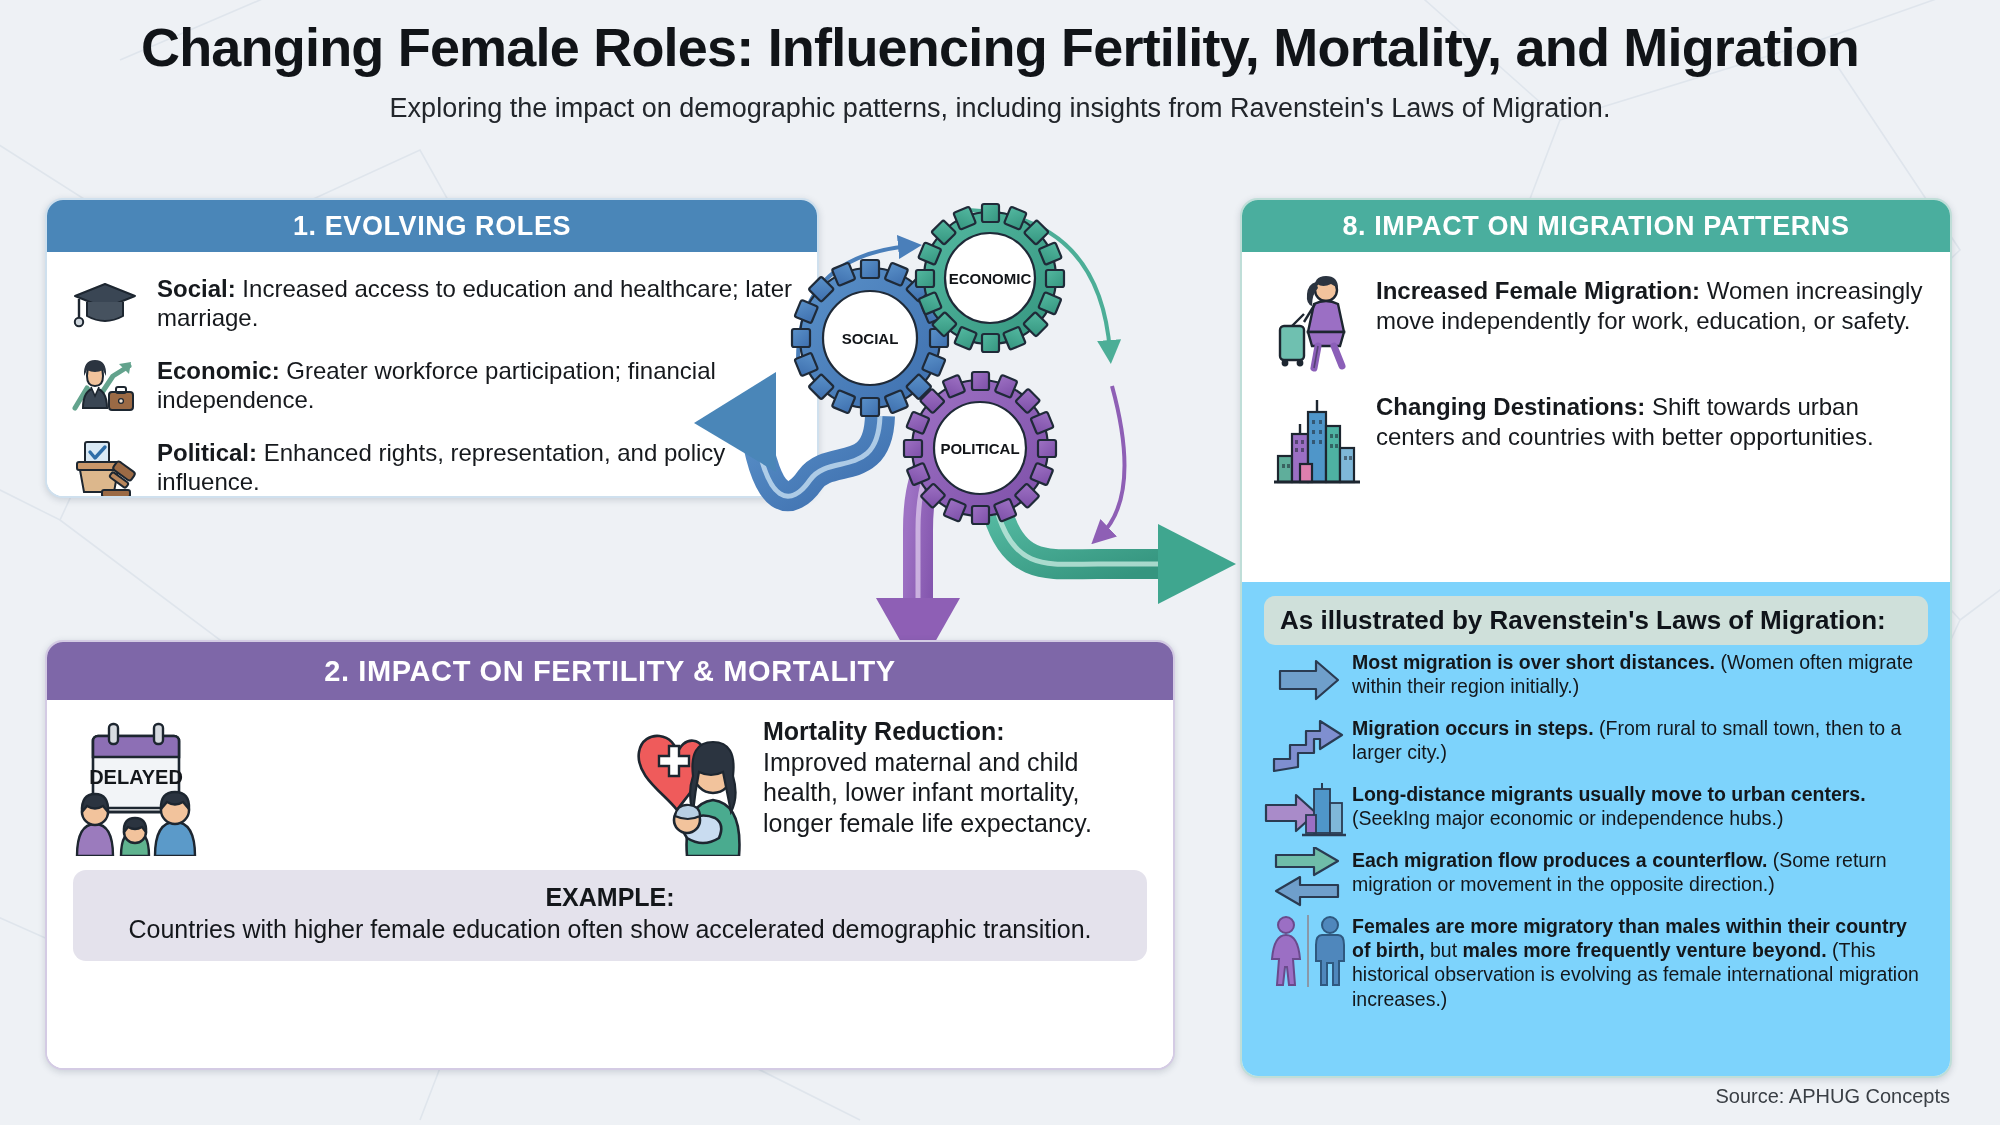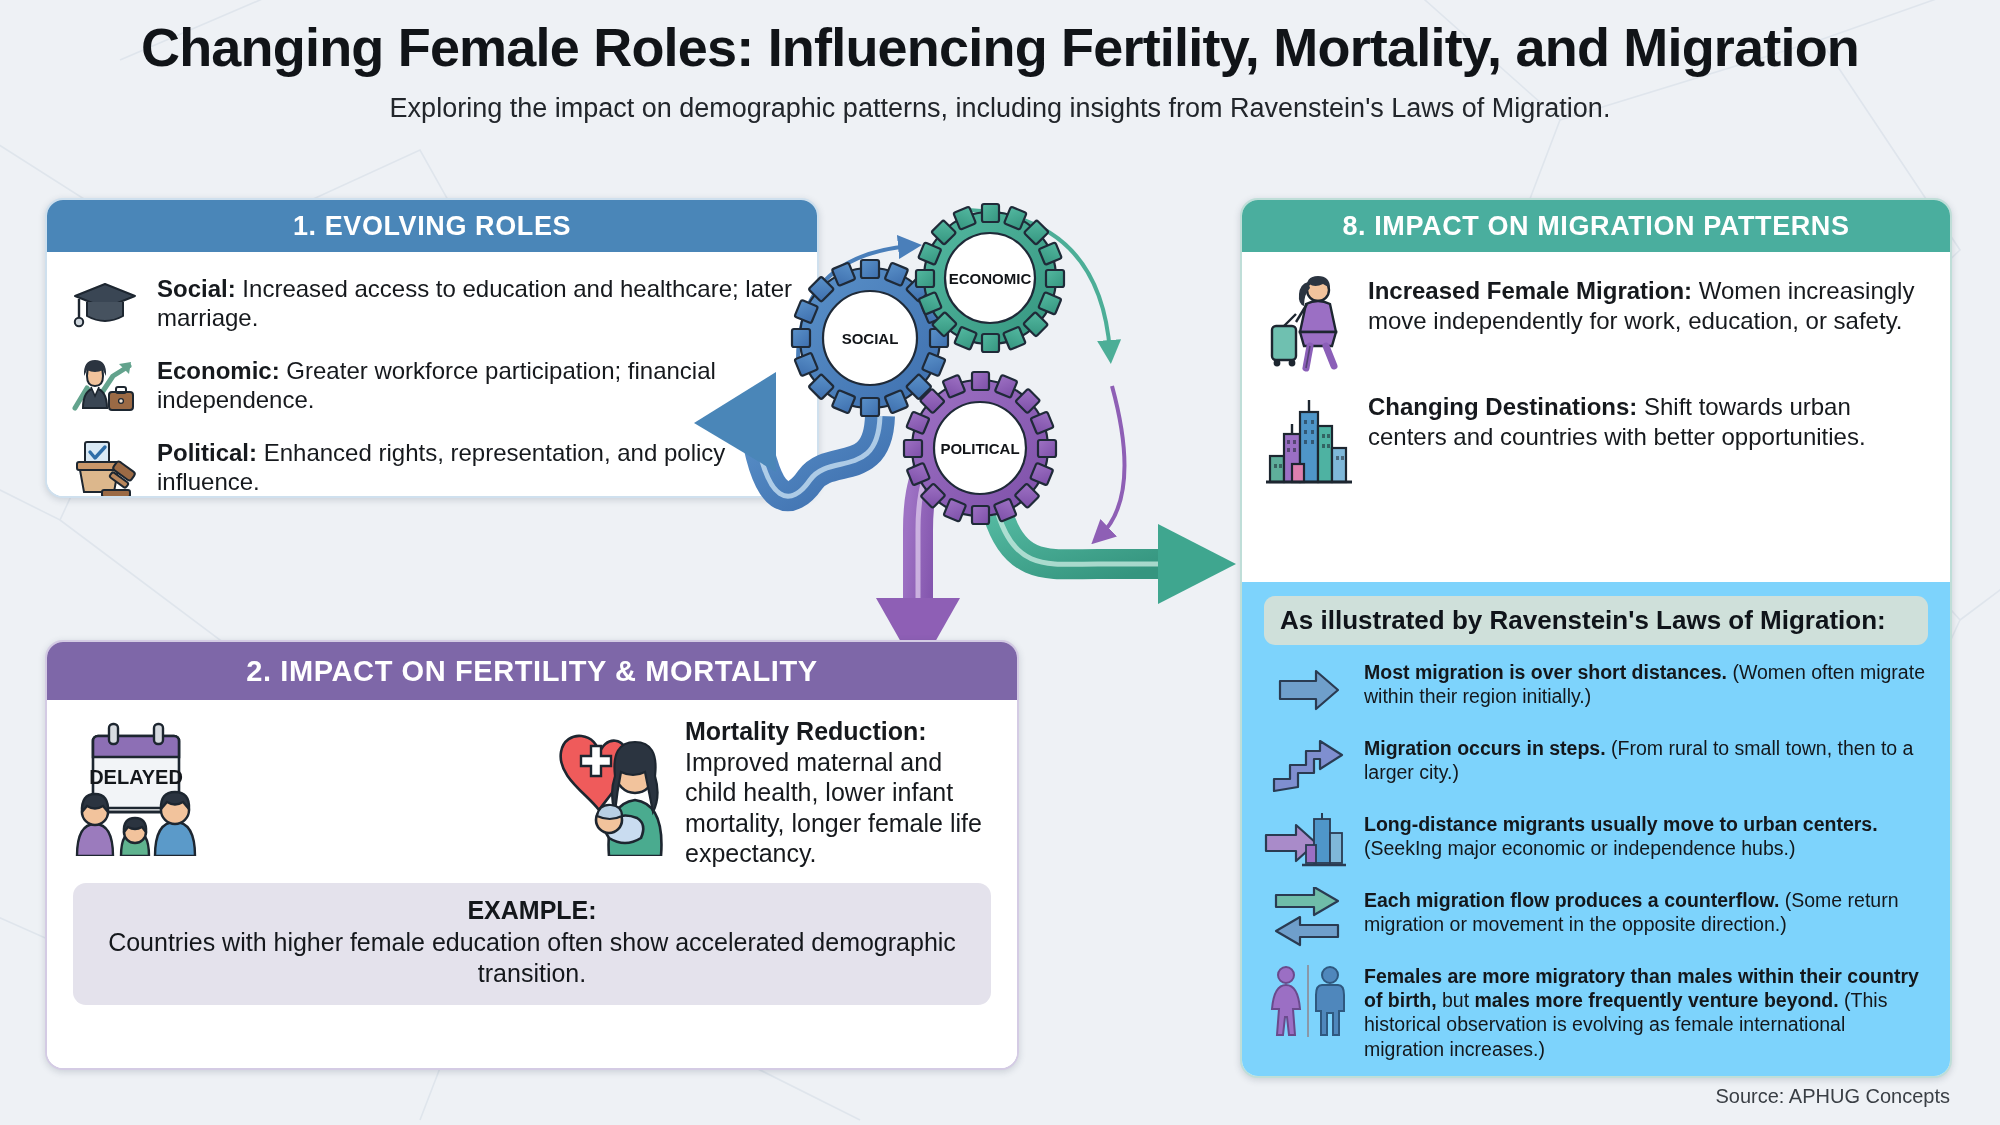--- a/index.html
+++ b/index.html
@@ -52,21 +52,21 @@
   }
   #panel-evolving-roles .panel-body { padding: 20px 22px 10px 22px; height: 246px; }
 
   .bullet-row { display: flex; align-items: flex-start; gap: 16px; margin-bottom: 18px; }
   .bullet-icon { flex: 0 0 auto; width: 72px; height: 64px; }
   .bullet-text { font-size: 24px; line-height: 1.22; color: #16191d; padding-top: 2px; }
   .bullet-text b { font-weight: bold; }
 
   
   #panel-fertility {
-    left: 45px; top: 640px; width: 974px; height: 430px;
+    left: 45px; top: 640px; width: 1130px; height: 430px;
     border: 2px solid #d4cbe4;
     background: #ffffff;
   }
   #panel-fertility .panel-head {
     background: #7e67a8; height: 58px; line-height: 58px; font-size: 29px;
   }
   #panel-fertility .panel-body { padding: 16px 26px 14px 26px; height: 370px; }
   .two-col { display: flex; gap: 30px; }
   .col { display: flex; gap: 14px; flex: 1 1 0; }
   .col-icon { flex: 0 0 auto; width: 124px; height: 140px; }
@@ -85,38 +85,38 @@
 
   
   #panel-migration {
     left: 1240px; top: 198px; width: 712px; height: 880px;
     border: 2px solid #bfded8;
     background: #ffffff;
   }
   #panel-migration .panel-head {
     background: #4aae9e; height: 52px; line-height: 52px; font-size: 27px;
   }
-  #panel-migration .panel-body { padding: 22px 24px 0 24px; height: 330px; }
+  #panel-migration .panel-body { padding: 22px 24px 0 32px; height: 330px; }
   #panel-migration .bullet-icon { width: 86px; height: 98px; }
   #panel-migration .bullet-text { font-size: 24px; line-height: 1.23; }
 
   #ravenstein-section {
     position: absolute; left: 0; top: 382px; width: 708px; height: 494px;
     background: #7dd3fc;
     padding: 14px 22px 0 22px;
   }
   #ravenstein-head {
     background: #cfe0da;
     border-radius: 11px;
     padding: 9px 16px;
     font-size: 26px;
     font-weight: bold;
     color: #10141a;
   }
-  .law-row { display: flex; gap: 12px; align-items: flex-start; margin-top: 14px; }
+  .law-row { display: flex; align-items: flex-start; margin-top: 4px; }
   .law-icon { flex: 0 0 auto; width: 88px; height: 62px; }
   .law-text { font-size: 19.5px; line-height: 1.24; color: #14171b; padding-top: 1px; }
   .law-text b { font-weight: bold; }
 
   
   #source-note {
     position: absolute; right: 50px; top: 1085px;
     font-size: 20px; color: #3a3f45;
   }
 

